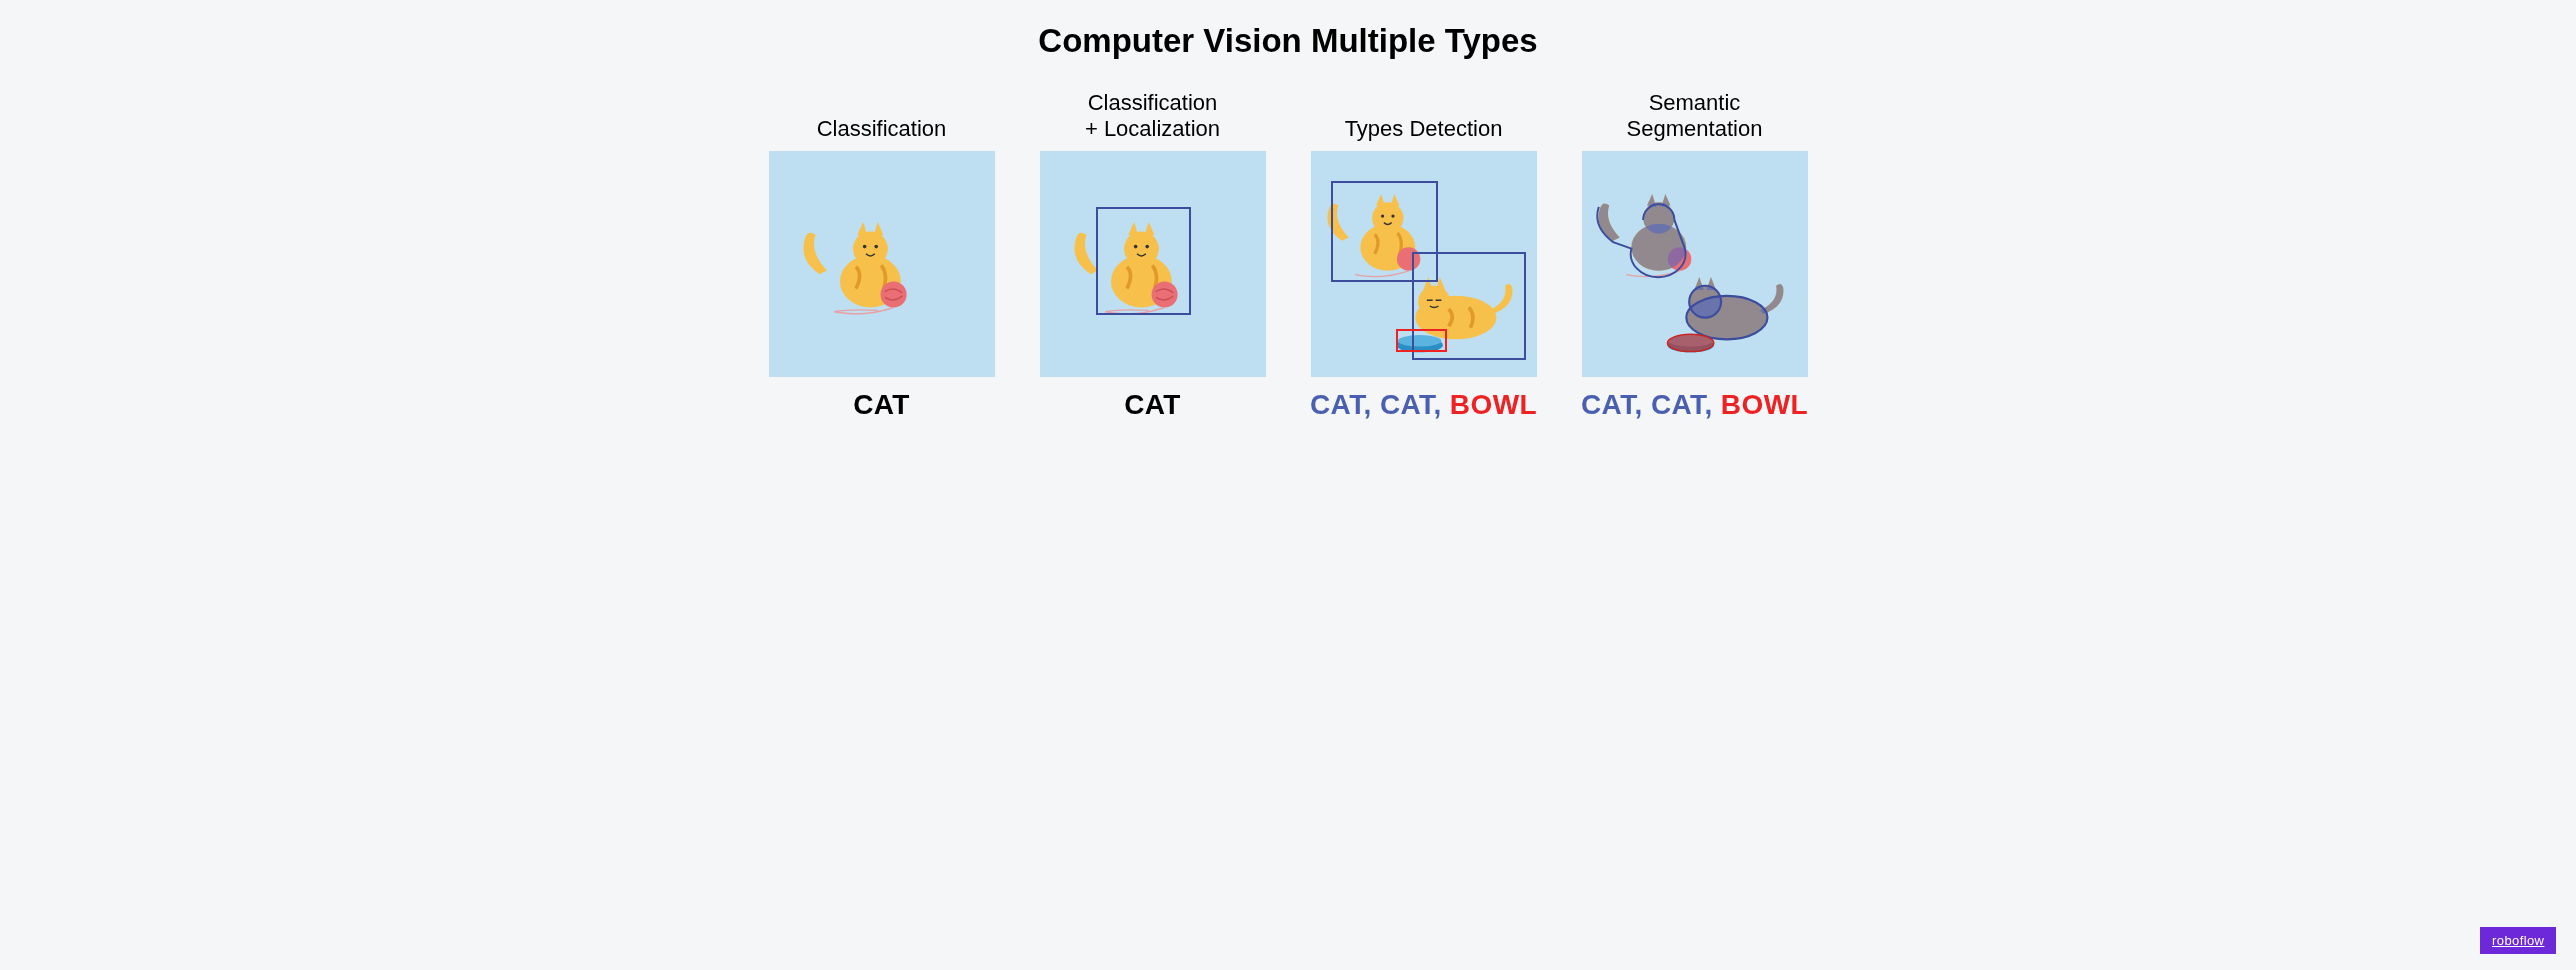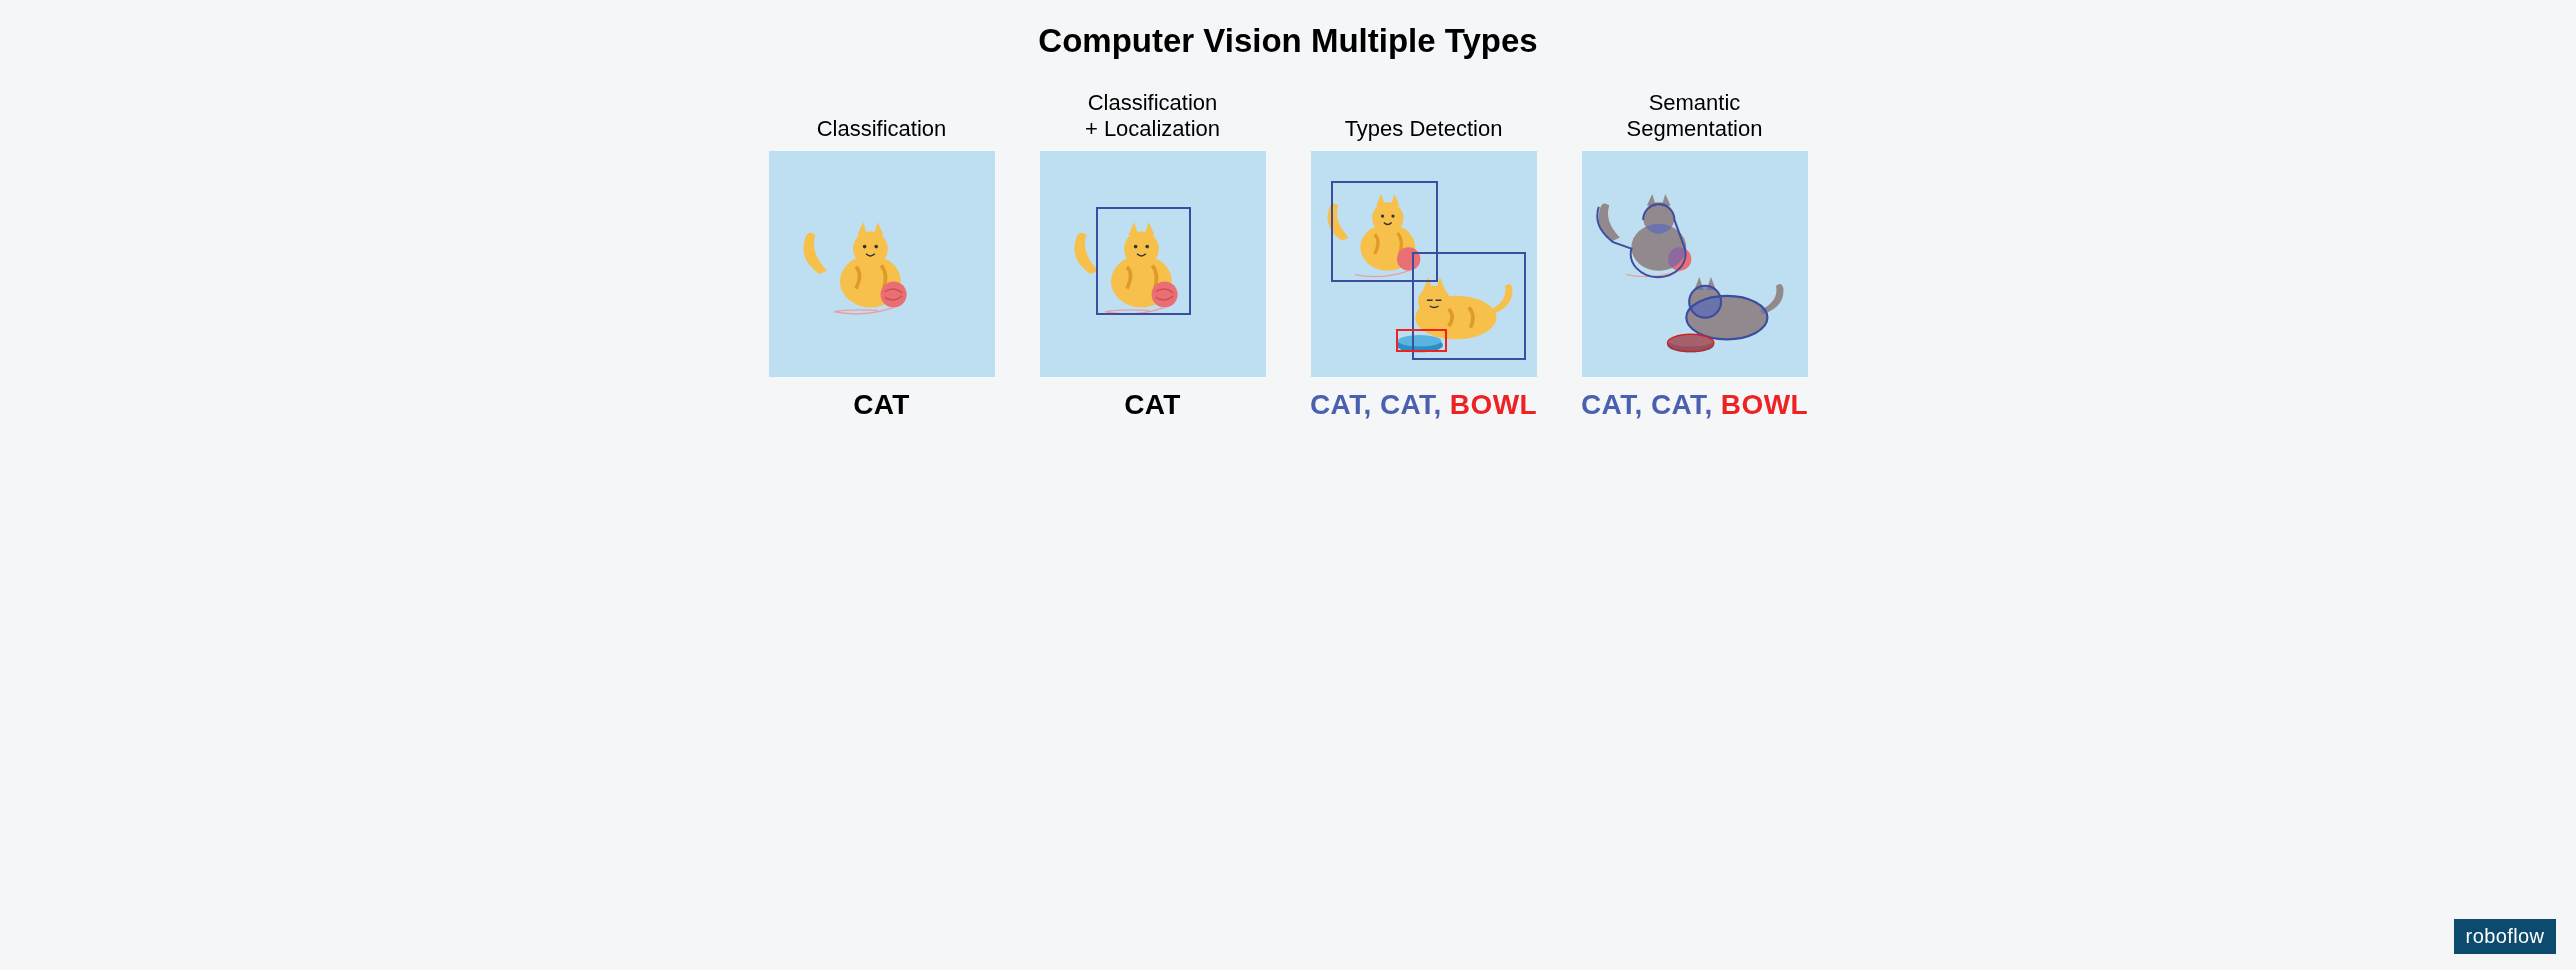--- a/index.html
+++ b/index.html
@@ -64,26 +64,27 @@
     justify-content: space-around;
     margin-top: 17.4px;
     font-size: 16px;
     color: #000;
   }
   .group-label { width: 50%; text-align: center; }
   .brand {
     position: absolute;
     right: 20px;
     bottom: 16px;
-    background: #0c4a6e;
+    background: #6d28d9;
     color: #fff;
-    font-size: 20px;
+    font-size: 13px;
     letter-spacing: 0.4px;
     padding: 5.8px 11.6px;
     font-weight: 500;
+    text-decoration: underline;
   }
   
   .bbox {
     position: absolute;
     border: 2.2px solid #3d4d9e;
   }
   .bbox-red {
     position: absolute;
     border: 2.2px solid #e22;
   }

